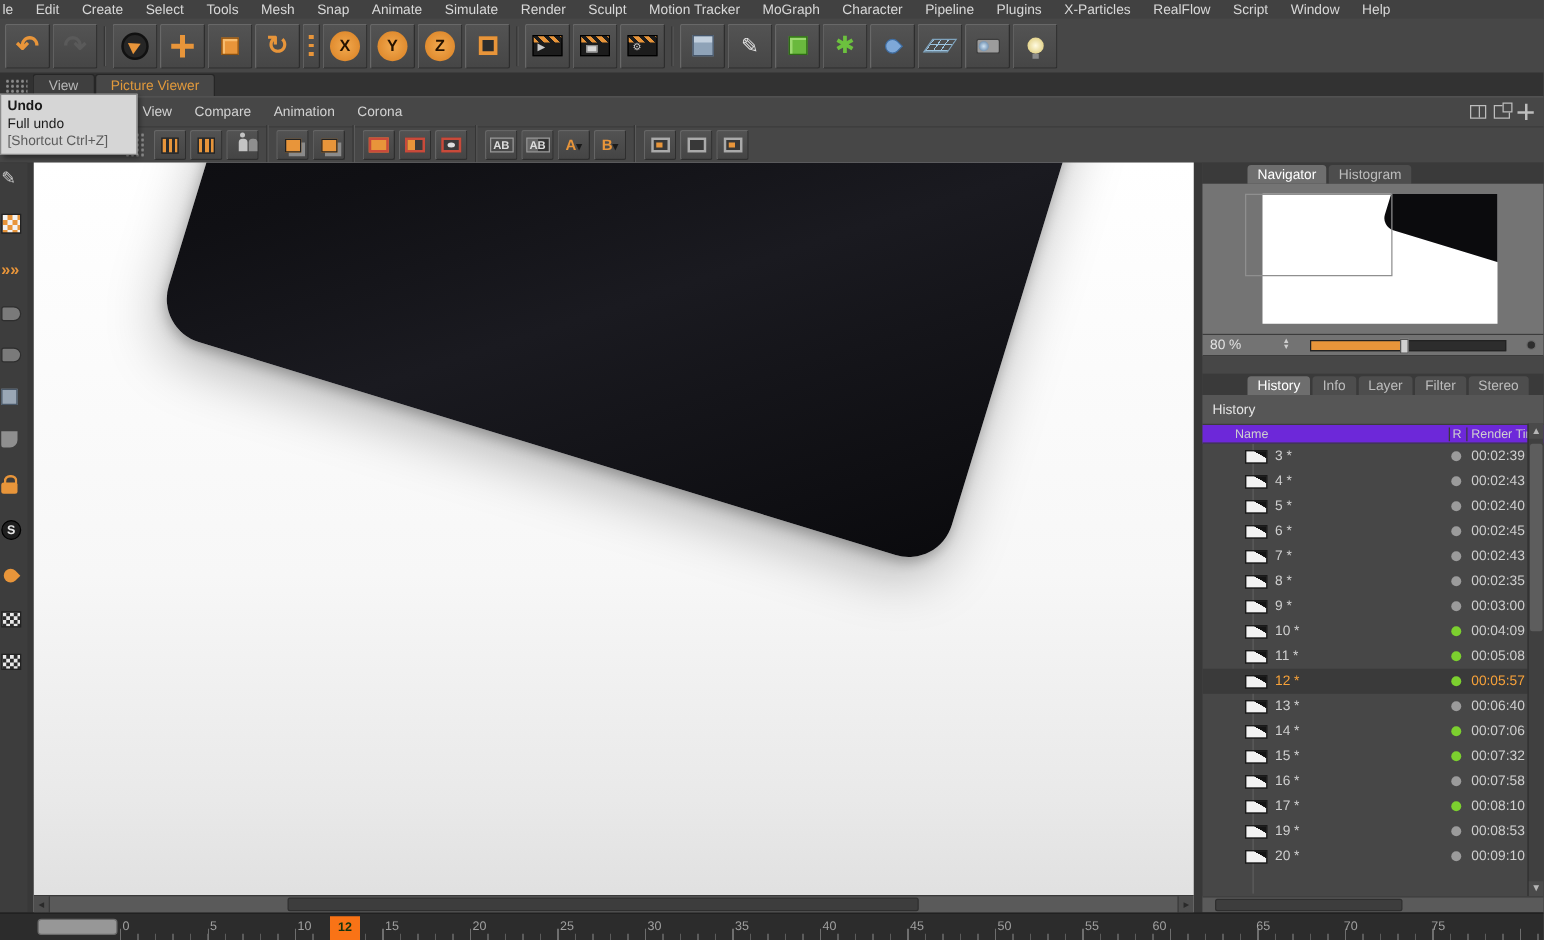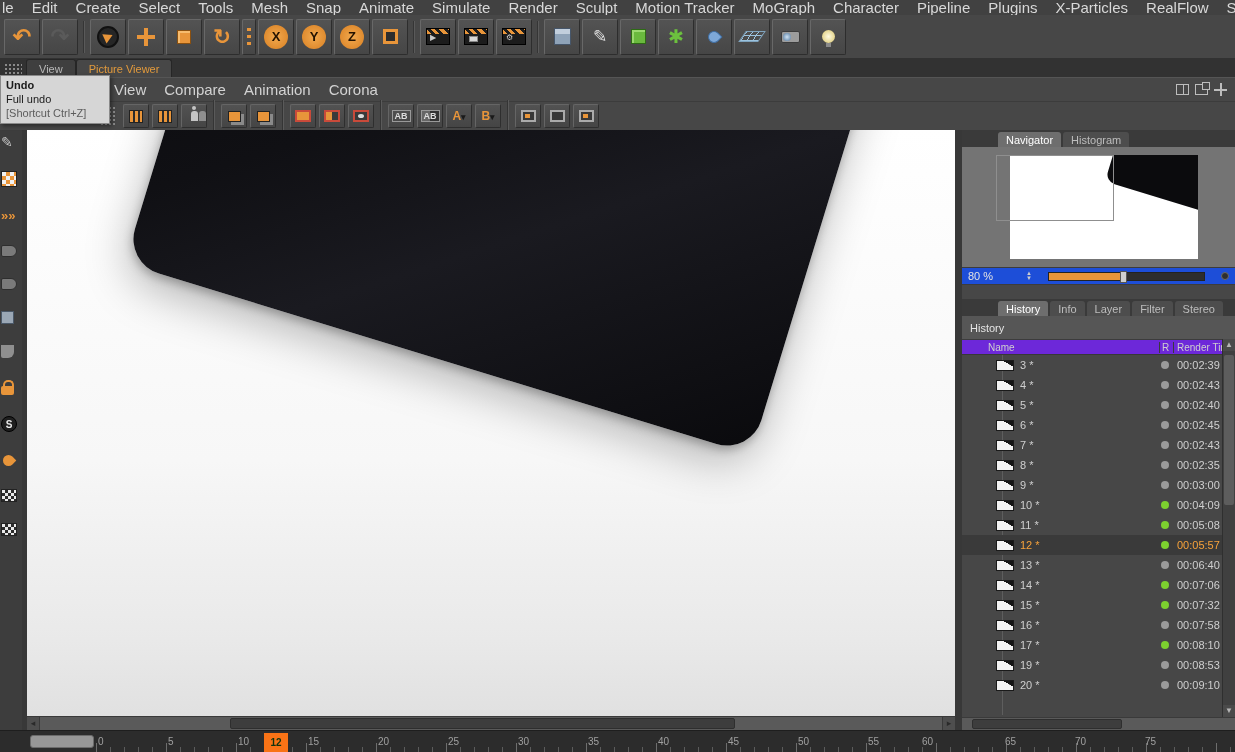--- a/index.html
+++ b/index.html
@@ -3,21 +3,21 @@
 <meta charset="utf-8">
 <style>
   * { margin:0; padding:0; box-sizing:border-box; }
   html,body { width:1235px; height:752px; overflow:hidden; background:#474747;
               font-family:"Liberation Sans", sans-serif; }
   .app { position:relative; width:1235px; height:752px; background:#474747; overflow:hidden; }
 
   
   .menubar { position:absolute; left:0; top:0; right:0; height:15px; background:#414141;
              display:flex; align-items:center; }
-  .menu-item { padding:0 9px; font-size:15px; color:#d8d8d8; white-space:nowrap; cursor:default; }
+  .menu-item { padding:0 9px; font-size:11px; color:#d8d8d8; white-space:nowrap; cursor:default; }
   .menu-item:first-child { padding-left:2px; }
 
   
   .toolbar { position:absolute; left:0; top:15px; right:0; height:43px; background:#474747;
              display:flex; align-items:center; padding:0 4px; gap:2px; }
   .tbtn { width:36px; height:36px; flex:none; display:flex; align-items:center; justify-content:center;
           background:linear-gradient(#535353,#464646); border:1px solid;
           border-color:#686868 #2d2d2d #2d2d2d #686868; border-radius:2px; position:relative; }
   .tbtn.narrow { width:14px; }
   .sep { width:2px; height:32px; background:#353535; border-right:1px solid #5a5a5a; margin:0 3px; flex:none; }
@@ -159,21 +159,21 @@
   .subtab { font-size:11px; padding:2px 8px 1px; border-radius:3px 3px 0 0; cursor:default; }
   .subtab.active { background:#6e6e6e; color:#ffffff;margin-left:32px; }
   .subtab.inactive { background:#4d4d4d; color:#bdbdbd; }
 
   .nav-preview { height:120px; background:#747474; position:relative; }
   .nav-thumb { position:absolute; left:48px; top:8px; width:188px; height:104px; background:#ffffff; overflow:hidden; }
   .nav-slab { position:absolute; right:-26px; top:-34px; width:110px; height:78px; background:#0b0b0d;
               border-radius:10px; transform:rotate(17deg); }
   .nav-rect { position:absolute; left:34px; top:8px; width:118px; height:66px; border:1px solid #8f8f8f; }
 
-  .zoom-row { height:18px; background:#1d4ed8; display:flex; align-items:center; padding:0 6px; gap:16px;
+  .zoom-row { height:18px; background:#737373; display:flex; align-items:center; padding:0 6px; gap:16px;
               border-top:1px solid #3c3c3c; border-bottom:1px solid #3c3c3c; }
   .zoom-val { font-size:11px; color:#e2e2e2; width:42px; }
   .stepper { display:flex; flex-direction:column; line-height:5px; font-size:6px; color:#cfcfcf; }
   .zoom-slider { flex:1; height:9px; background:#2d2d2d; border:1px solid #222; position:relative; }
   .zoom-fill { position:absolute; left:0; top:0; bottom:0; width:46%; background:#e8953a; }
   .zoom-handle { position:absolute; left:46%; top:-2px; width:7px; height:12px; background:#cfcfcf; border:1px solid #555; }
   .panel-knob { width:8px; height:8px; border-radius:50%; background:#2e2e2e; border:1px solid #6a6a6a; flex:none; }
 
   .tab-gap { height:14px; background:#474747; }
 

